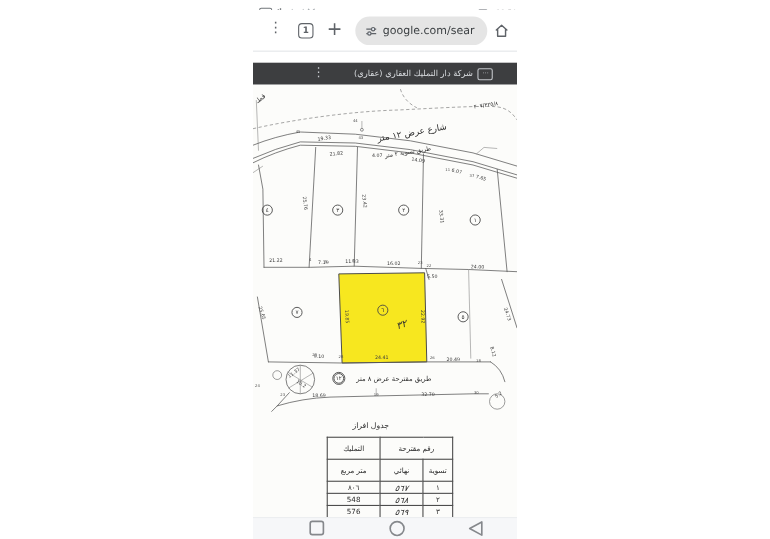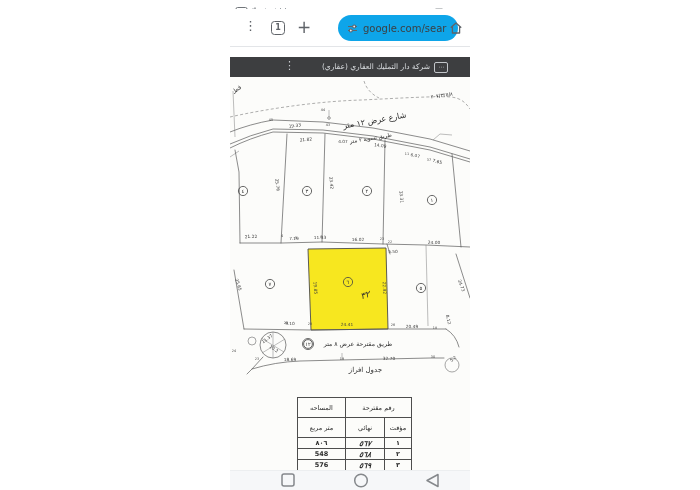--- a/index.html
+++ b/index.html
@@ -8,21 +8,21 @@
   .phone{position:absolute;left:230px;top:0;width:240px;height:490px;}
   
   .statusbar{position:absolute;left:0;top:0;width:240px;height:9px;overflow:hidden;background:#fff;}
   
   .toolbar{position:absolute;left:0;top:9px;width:240px;height:37px;background:#fff;
            border-bottom:1px solid #e3e5e8;}
   .ov-dots{position:absolute;left:14px;top:10px;font-size:13px;color:#5f6368;line-height:1;}
   .tabbox{position:absolute;left:41px;top:12px;width:12px;height:12px;border:1.7px solid #5f6368;
           border-radius:3.5px;font-size:8px;color:#5f6368;text-align:center;line-height:12px;font-weight:bold;}
   .plus{position:absolute;left:67px;top:8px;font-size:17px;color:#5f6368;font-weight:400;}
-  .pill{position:absolute;left:108px;top:6px;width:120px;height:26px;border-radius:13px;background:#0ea5e9;
+  .pill{position:absolute;left:93px;top:6px;width:120px;height:26px;border-radius:13px;background:#e5e5e5;
         display:flex;align-items:center;overflow:hidden;}
   .pill-text{font-size:10px;color:#3c4043;margin-left:5px;white-space:nowrap;overflow:hidden;width:92px;}
   .home{position:absolute;left:219px;top:11px;}
   
   .viewerbar{position:absolute;left:0;top:57px;width:240px;height:20px;background:#3d3e40;}
   .vdots{position:absolute;left:54px;top:3px;font-size:11px;color:#c9ccd0;line-height:1.1;}
   .vtitle{position:absolute;right:40px;top:5px;font-size:7.5px;color:#d9dcdf;direction:rtl;white-space:nowrap;text-align:right;}
   .vicon{position:absolute;right:22px;top:5px;width:12px;height:9px;border:1px solid #c2c5c9;border-radius:2px;
          font-size:6px;color:#c2c5c9;text-align:center;line-height:8px;letter-spacing:-1px;}
   
@@ -30,27 +30,27 @@
   .scan svg{display:block;}
   .mapline{fill:none;stroke:#5a5a5a;stroke-width:0.7;stroke-linejoin:round;stroke-linecap:round;}
   .fine{fill:none;stroke:#7d7d7d;stroke-width:0.5;}
   .dashl{fill:none;stroke:#787878;stroke-width:0.6;stroke-dasharray:3,2.2;}
   .dim{font-size:4.3px;fill:#3d3d3d;text-anchor:middle;}
   .pt{font-size:3.4px;fill:#454545;text-anchor:middle;}
   .plotnum{font-size:5.2px;fill:#333;text-anchor:middle;}
   .artext{fill:#2f2f2f;text-anchor:middle;direction:rtl;}
   .hand{font-style:italic;}
   
-  .ptable-title{position:absolute;left:62px;top:289px;width:90px;font-size:7px;color:#2e2e2e;direction:rtl;}
+  .ptable-title{position:absolute;left:62px;top:306px;width:90px;text-align:center;font-size:7px;color:#2e2e2e;direction:rtl;}
   table.ptable{position:absolute;left:67px;top:320px;border-collapse:collapse;direction:rtl;
                font-size:6.5px;color:#2b2b2b;}
   table.ptable th,table.ptable td{border:1px solid #4d4d4d;text-align:center;padding:0;font-weight:normal;}
   .c-temp{width:26px;} .c-final{width:38px;} .c-area{width:47px;}
   .hrow1 th{height:19px;} .hrow2 th{height:19px;}
-  tr.drow td{height:10px;font-weight:bold;}
+  tr.drow td{height:10px;}
   td.final-cell span{display:inline-block;font-size:7.5px;font-style:italic;transform:skewX(-8deg);color:#1f1f1f;}
   
   .navbar{position:absolute;left:0;top:470px;width:240px;height:20px;background:#f6f7f9;border-top:1px solid #eceef0;}
 </style>
 </head>
 <body>
 
 <div class="stage">
   <div class="phone">
 
@@ -202,24 +202,24 @@
           <circle cx="78" cy="267" r="5.5" fill="none" stroke="#444" stroke-width="0.8"></circle>
           <circle cx="78" cy="267" r="4.4" fill="none" stroke="#444" stroke-width="0.8"></circle>
           <text class="plotnum" x="78" y="268.9" font-size="4.4">١٢</text>
         </svg>
 
       <div class="ptable-title">جدول افراز</div>
       <table class="ptable">
         <tbody>
             <tr class="hrow1">
           <th colspan="2">رقم مقترحة</th>
-          <th class="c-area">المساحه</th>
+          <th class="c-area">التمليك</th>
         </tr>
         <tr class="hrow2">
-          <th class="c-temp">مؤقت</th>
+          <th class="c-temp">تسوية</th>
           <th class="c-final">نهائي</th>
           <th class="c-area">متر مربع</th>
         </tr>
         </tbody>
           <tbody>
             <tr class="drow">
               <td>١</td>
               <td class="final-cell"><span>٥٦٧</span></td>
               <td>٨٠٦</td>
             </tr>

